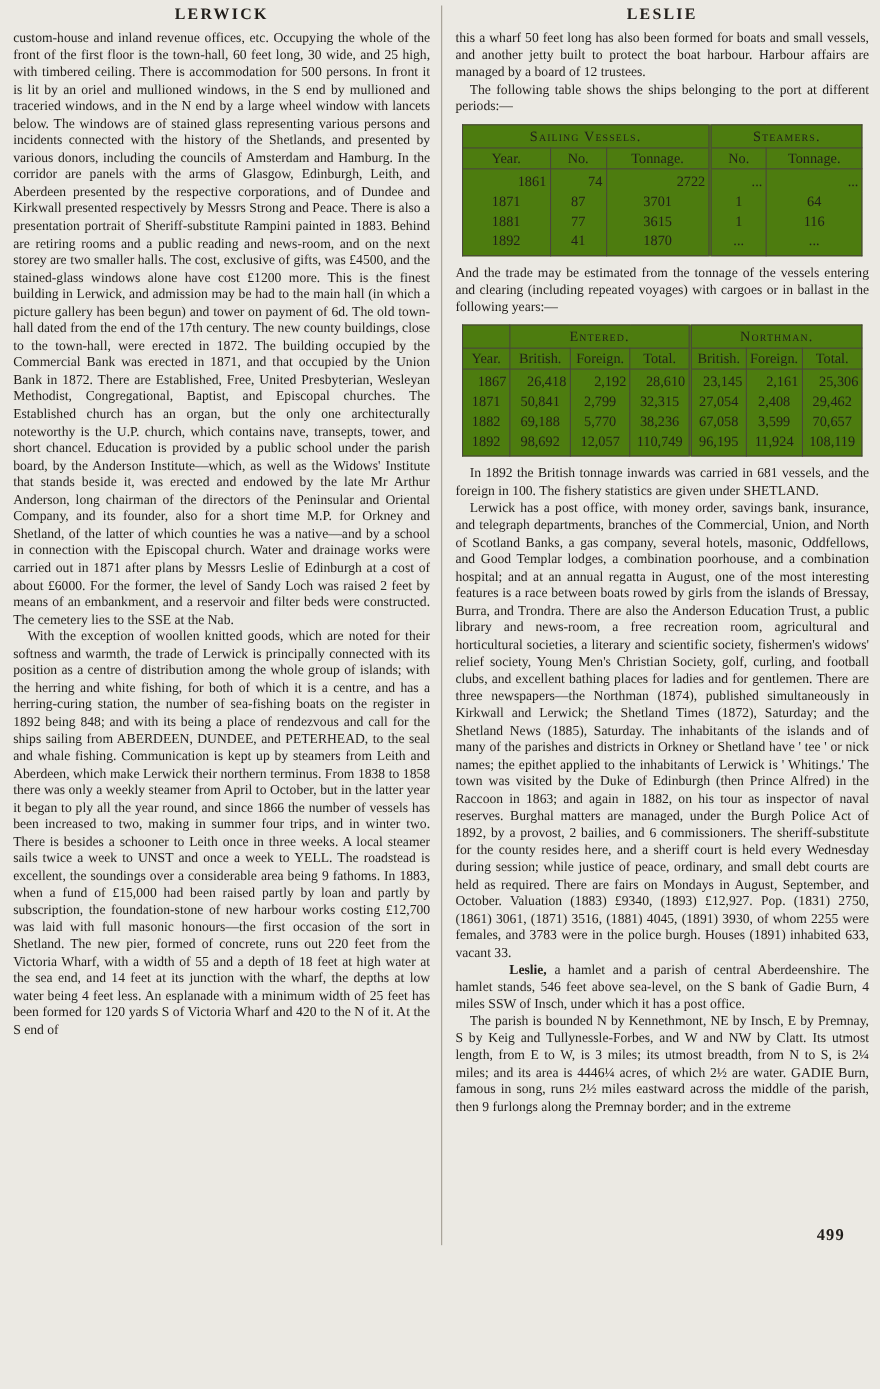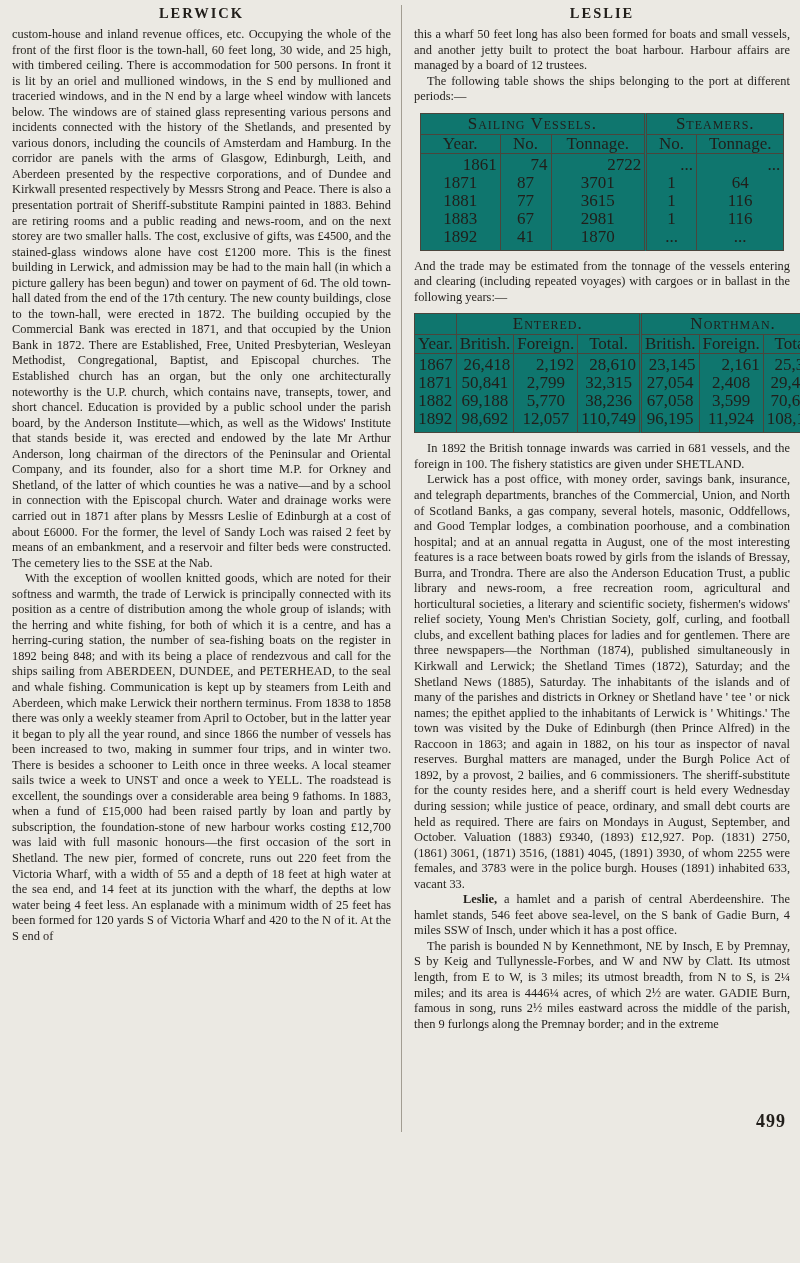--- a/index.html
+++ b/index.html
@@ -31,43 +31,43 @@
     line-height:15.55px;
     text-align:justify;
     text-indent:13px;
   }
   p.no-indent { text-indent:0; }
   .entry-lead { font-weight:bold;margin-left:36px; }
   .data-table {
     border-collapse:collapse;
     margin:8px auto 8px auto;
     width:97%;
-    font-size:17px;
-    background:#0f766e;
+    font-size:13px;
+    background:#4d7c0f;
   }
   .data-table th, .data-table td {
     border:1px solid #4a453c;
     padding:2px 3px;
     text-align:center;
     font-weight:normal;
     line-height:14px;
   }
   .data-table th.group {
     font-variant:small-caps;
     letter-spacing:1px;
     padding:3px 3px;
   }
   .data-table tbody td { border-top:0; border-bottom:0; }
   .data-table tbody tr.first td { padding-top:4px;text-align:right; }
   .data-table tbody tr.last td  { padding-bottom:6px; border-bottom:1px solid #4a453c; }
   .dbl { border-left:3px double #4a453c !important; }
   .page-number {
     position:absolute;
-    right:14px; bottom:6px;
-    font-size:18px;
+    right:32px; bottom:6px;
+    font-size:15px;
     font-weight:bold;
     letter-spacing:1px;
   }
 </style>
 </head>
 <body>
 
 <div class="page">
 
   <div class="col col-left">
@@ -114,27 +114,20 @@
           <td>1871</td>
           <td>87</td>
           <td>3701</td>
           <td class="dbl">1</td>
           <td>64</td>
         </tr>
         <tr>
           <td>1881</td>
           <td>77</td>
           <td>3615</td>
-          <td class="dbl">1</td>
-          <td>116</td>
-        </tr>
-        <tr>
-          <td>1883</td>
-          <td>67</td>
-          <td>2981</td>
           <td class="dbl">1</td>
           <td>116</td>
         </tr>
         <tr class="last">
           <td>1892</td>
           <td>41</td>
           <td>1870</td>
           <td class="dbl">...</td>
           <td>...</td>
         </tr>

